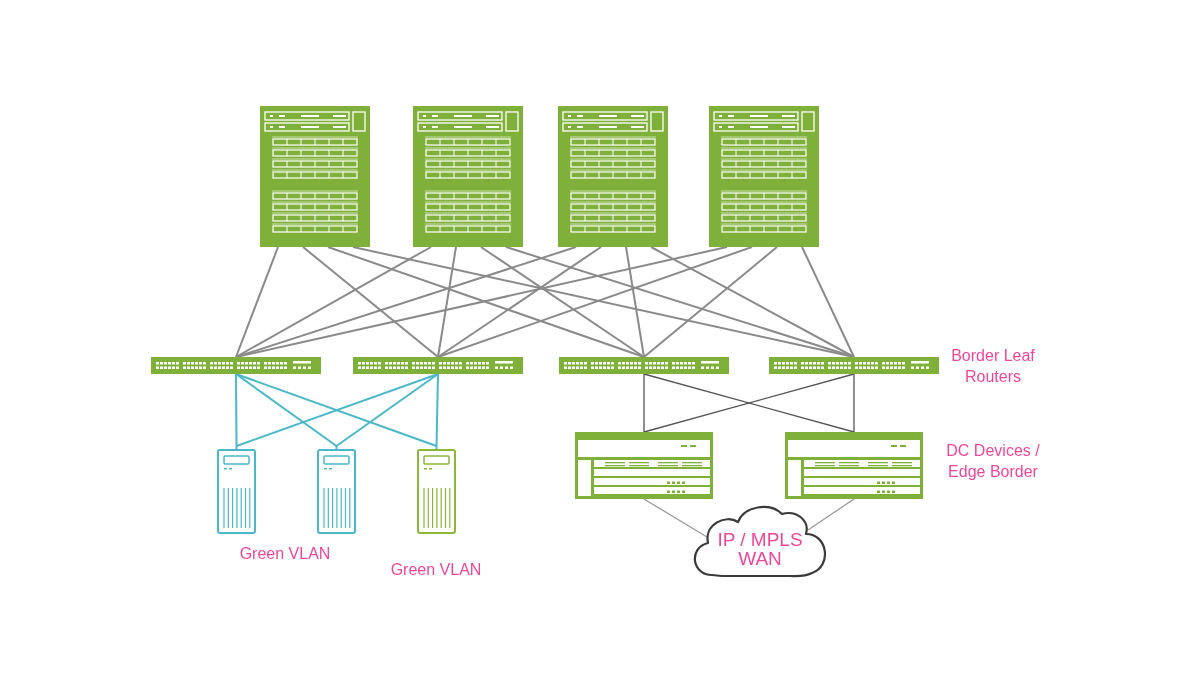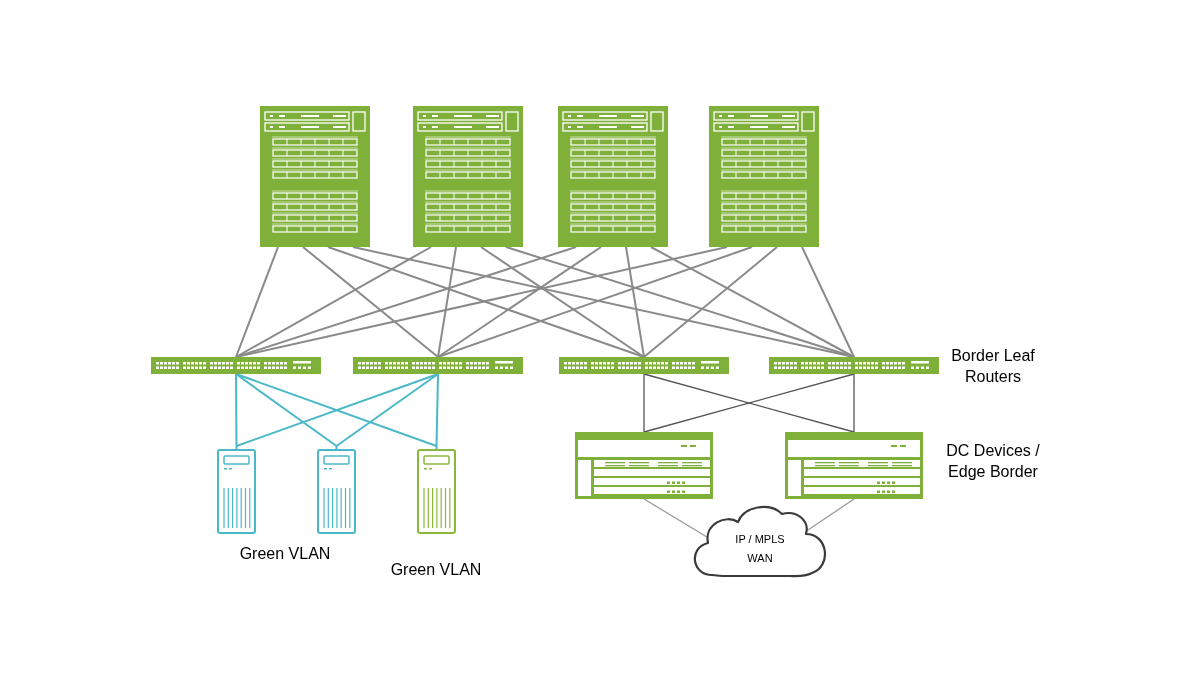--- a/index.html
+++ b/index.html
@@ -1,18 +1,18 @@
 <!DOCTYPE html>
 <html><head>
 <meta charset="utf-8">
 <style>
   html, body { margin:0; padding:0; background:#ffffff; }
   body { width:1200px; height:675px; position:relative; overflow:hidden; font-family:"Liberation Sans", sans-serif; }
   #diagram { position:absolute; left:0; top:0; }
-  .lbl { position:absolute; color:#000000; font-size:16px; line-height:21px; text-align:center; font-family:"Liberation Sans", sans-serif; }
+  .lbl { position:absolute; color:#ec4899; font-size:16px; line-height:21px; text-align:center; font-family:"Liberation Sans", sans-serif; }
   .lbl span { display:block; }
 </style>
 </head>
 <body>
 
 <svg id="diagram" width="1200" height="675" viewBox="0 0 1200 675">
   <g id="links-spine">
       <line x1="278" y1="247" x2="236" y2="357" stroke="#8a8a8a" stroke-width="2"></line>
       <line x1="303" y1="247" x2="438" y2="357" stroke="#8a8a8a" stroke-width="2"></line>
       <line x1="328" y1="247" x2="644" y2="357" stroke="#8a8a8a" stroke-width="2"></line>
@@ -712,16 +712,16 @@
 <div class="lbl" style="left:938px; top:345px; width:110px;">
   <span>Border Leaf</span>
   <span>Routers</span>
 </div>
 <div class="lbl" style="left:933px; top:440px; width:120px;">
   <span>DC Devices /</span>
   <span>Edge Border</span>
 </div>
 <div class="lbl" style="left:225px; top:543px; width:120px;">Green VLAN</div>
 <div class="lbl" style="left:376px; top:559px; width:120px;">Green VLAN</div>
-<div class="lbl" style="left:710px; top:530px; width:100px; font-size:11px; line-height:19px;">
+<div class="lbl" style="left:710px; top:530px; width:100px; font-size:19px; line-height:19px;">
   <span>IP / MPLS</span>
   <span>WAN</span>
 </div>
 
 </body></html>

